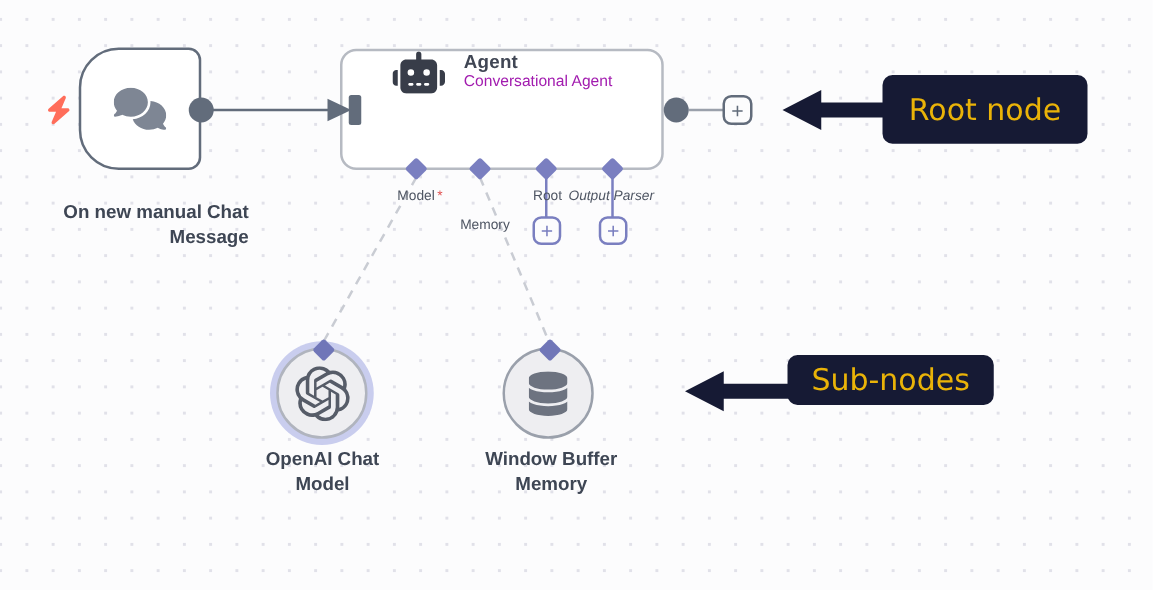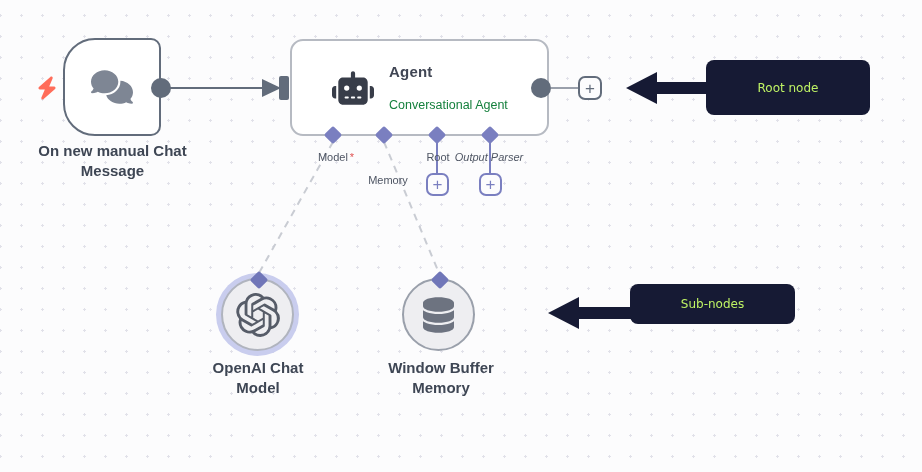--- a/index.html
+++ b/index.html
@@ -24,27 +24,27 @@
   .trigger-node {
     left: 63px; top: 38px; width: 98px; height: 98px;
     border: 2.5px solid #626c7b;
     border-radius: 32px 10px 10px 32px;
     display: flex; align-items: center; justify-content: center;
   }
   .bolt { position: absolute; left: 37px; top: 75px; z-index: 2; }
 
   
   .agent-node {
-    left: 290px; top: 39px; width: 259px; height: 97px;
+    left: 272px; top: 39px; width: 259px; height: 97px;
     border: 2px solid #b6bac2; border-radius: 13px;
-    display: flex; align-items: center; padding-left: 40px;
+    display: flex; align-items: flex-start; padding-left: 40px;
   }
   .agent-text { margin-left: 15px; }
   .agent-title { font-size: 15px; font-weight: 700; color: #404654; letter-spacing: .2px; }
-  .agent-subtitle { font-size: 12.5px; color: #15803d; margin-top: 18px; }
+  .agent-subtitle { font-size: 12.5px; color: #a21caf; margin-top: 0; }
 
   
   .plus-btn {
     position: absolute; z-index: 3; background: #fcfcfd;
     display: flex; align-items: center; justify-content: center;
     font-size: 17px; font-weight: 400; line-height: 1; cursor: pointer;
   }
   .plus-root {
     left: 578px; top: 76px; width: 24px; height: 24px;
     border: 2px solid #626c7b; border-radius: 7px; color: #626c7b;
@@ -73,29 +73,29 @@
     left: 221px; top: 278px; border: 2px solid #b0b4be;
     box-shadow: 0 0 0 5px #c9cdee;
   }
   .window-node { left: 402px; top: 278px; border: 2px solid #9aa0ab; }
 
   
   .caption {
     position: absolute; z-index: 2; text-align: center;
     font-size: 15px; font-weight: 700; color: #3e4654; line-height: 20px;
   }
-  .trigger-caption { left: 26px; top: 141px; width: 173px; }
+  .trigger-caption { left: 26px; top: 160px; width: 173px; text-align: right; }
   .openai-caption  { left: 207px; top: 358px; width: 102px; }
   .window-caption  { left: 380px; top: 358px; width: 122px; }
 
   
   .annotation-box {
     position: absolute; z-index: 4; background: #161a34; border-radius: 8px;
     display: flex; align-items: center; justify-content: center;
-    color: #bef264; font-family: "DejaVu Sans", sans-serif; font-size: 12px;
+    color: #eab308; font-family: "DejaVu Sans", sans-serif; font-size: 24px;
   }
   .root-annotation { left: 706px; top: 60px; width: 164px; height: 55px; }
   .sub-annotation  { left: 630px; top: 284px; width: 165px; height: 40px; }
 </style>
 </head>
 <body>
 
 <div class="canvas">
 
   <svg class="layer layer-bottom">

